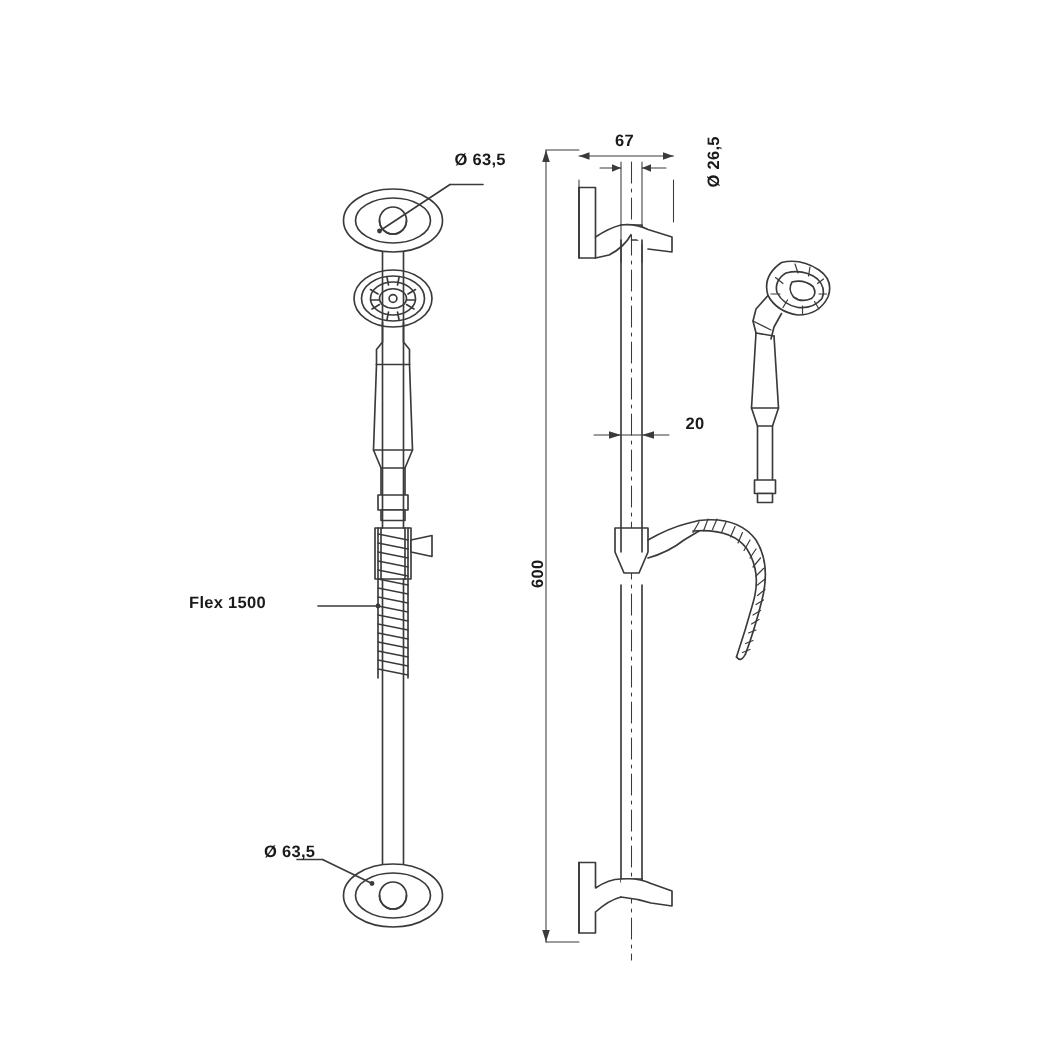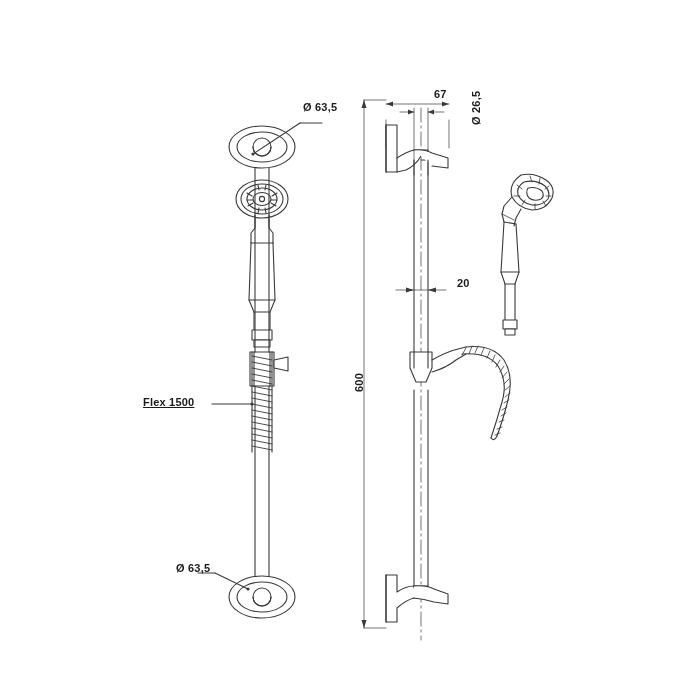--- a/index.html
+++ b/index.html
@@ -241,19 +241,19 @@
         <path d="M414 586 L428 586 L428 598 L414 598" fill="#ffffff"></path>
         <path d="M414 586 Q426 585 434 589 L448 594 L448 604 L434 602 Q424 599 414 598" fill="#ffffff"></path>
         <line x1="386" y1="575" x2="386" y2="622"></line>
       </g>
 
     </g>
   </svg>
 
   <div class="lbl" style="left:303px; top:101px;">Ø 63,5</div>
   <div class="lbl" style="left:176px; top:562px;">Ø 63,5</div>
-  <div class="lbl" style="left:143px; top:396px;text-decoration:underline;">Flex 1500</div>
-  <div class="lbl" style="left:410px; top:88px;margin-left:24px;">67</div>
+  <div class="lbl" style="left:126px; top:396px;">Flex 1500</div>
+  <div class="lbl" style="left:410px; top:88px;">67</div>
   <div class="lbl rot" style="left:470px; top:125px;">Ø 26,5</div>
   <div class="lbl" style="left:457px; top:277px;">20</div>
   <div class="lbl rot" style="left:353px; top:392px;">600</div>
 
 </div>
 
 </body></html>

